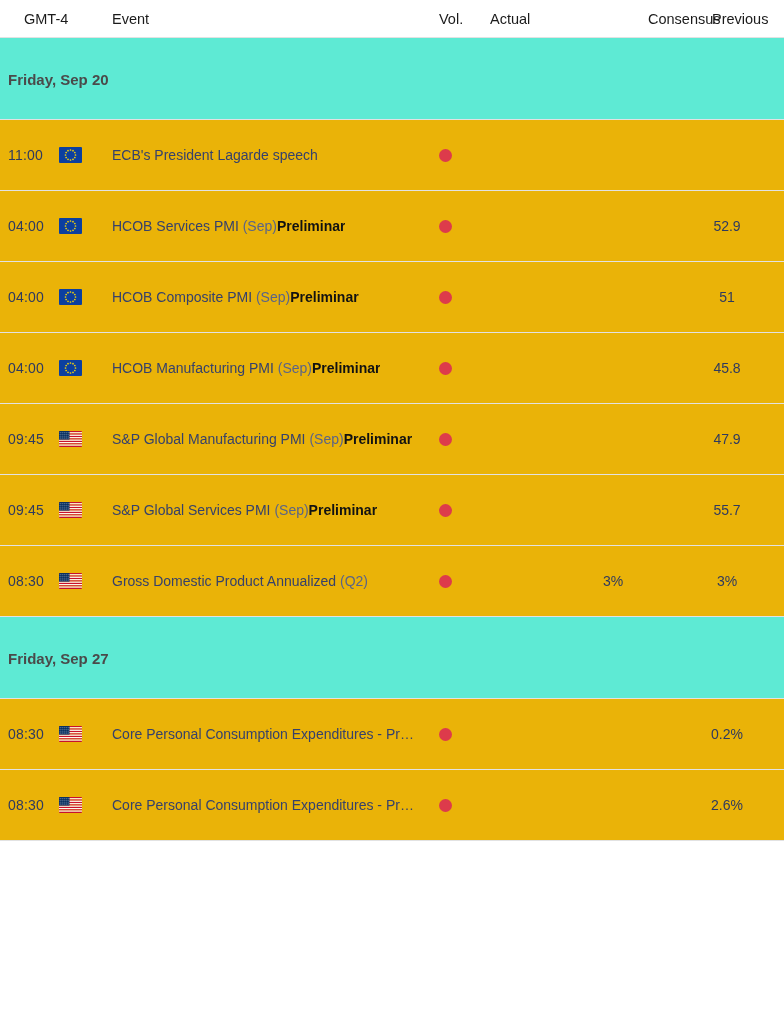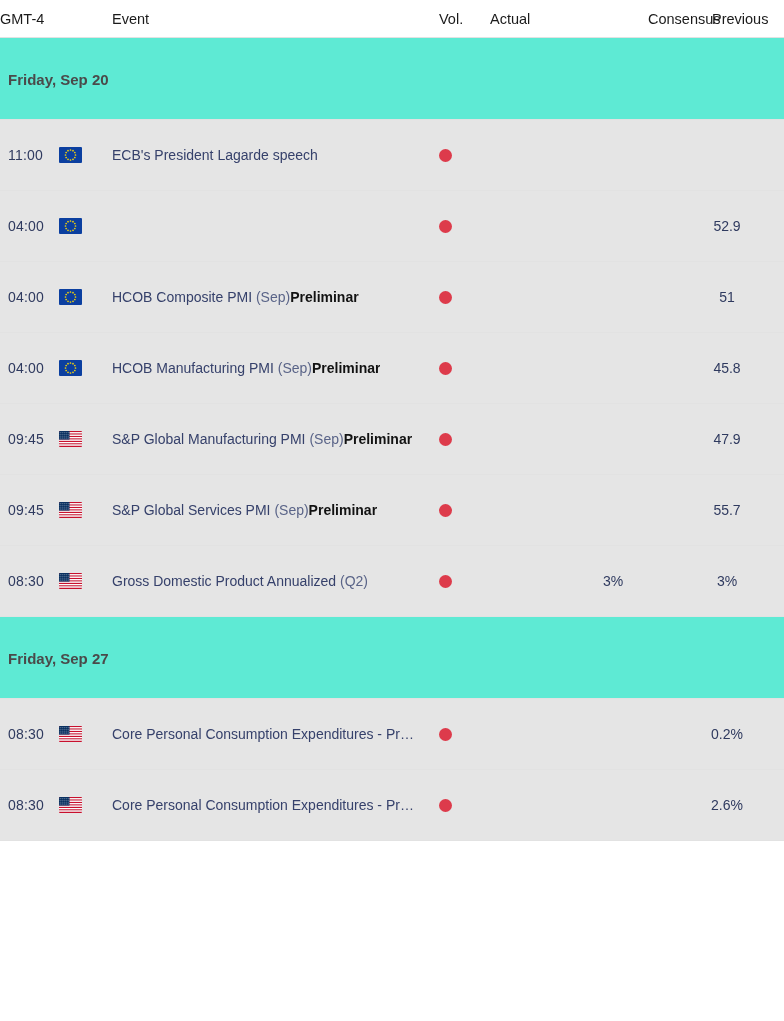--- a/index.html
+++ b/index.html
@@ -28,21 +28,21 @@
     border-bottom: 1px solid #e2e2e2;
   }
   .cal-header .hcell {
     position: absolute;
     top: 11px;
     font-size: 14.5px;
     color: #1b1b1b;
     white-space: nowrap;
     font-family: "Liberation Sans", sans-serif;
   }
-  .h-time      { left: 0; }
+  .h-time      { left: 24px; }
   .h-event     { left: 112px; }
   .h-vol       { left: 439px; }
   .h-actual    { left: 490px; }
   .h-consensus { left: 608px; margin-left: 40px; }
   .h-previous  { left: 712px; }
 
   
   .date-row {
     position: relative;
     height: 82px;
@@ -59,21 +59,21 @@
     font-weight: bold;
     color: #4a4a4a;
     white-space: nowrap;
   }
 
   
   .event-row {
     position: relative;
     height: 71px;
     border-bottom: 1px solid #e2e2e2;
-    background: #e5e5e5;
+    background: #eab308;
   }
 
   .cell {
     position: absolute;
     top: 50%;
     transform: translateY(-50%);
     white-space: nowrap;
   }
 
   .c-time {
@@ -205,20 +205,21 @@
             <circle cx="15.83" cy="10.50" r="0.85" fill="#f5d20a"></circle>
             <circle cx="14.00" cy="12.33" r="0.85" fill="#f5d20a"></circle>
             <circle cx="11.50" cy="13.00" r="0.85" fill="#f5d20a"></circle>
             <circle cx="9.00" cy="12.33" r="0.85" fill="#f5d20a"></circle>
             <circle cx="7.17" cy="10.50" r="0.85" fill="#f5d20a"></circle>
             <circle cx="6.50" cy="8.00" r="0.85" fill="#f5d20a"></circle>
             <circle cx="7.17" cy="5.50" r="0.85" fill="#f5d20a"></circle>
             <circle cx="9.00" cy="3.67" r="0.85" fill="#f5d20a"></circle>
           </svg>
         </span>
+        <span class="cell c-event"><span>HCOB Services PMI </span><span class="sub">(Sep)</span><span class="prelim">Preliminar</span></span>
         <span class="cell c-vol">
           <span class="dot"></span>
         </span>
         <span class="cell c-actual"></span>
         <span class="cell c-consensus"></span>
         <span class="cell c-previous">52.9</span>
       </div>
       <div class="event-row">
         <span class="cell c-time">04:00</span>
         <span class="cell c-flag">

